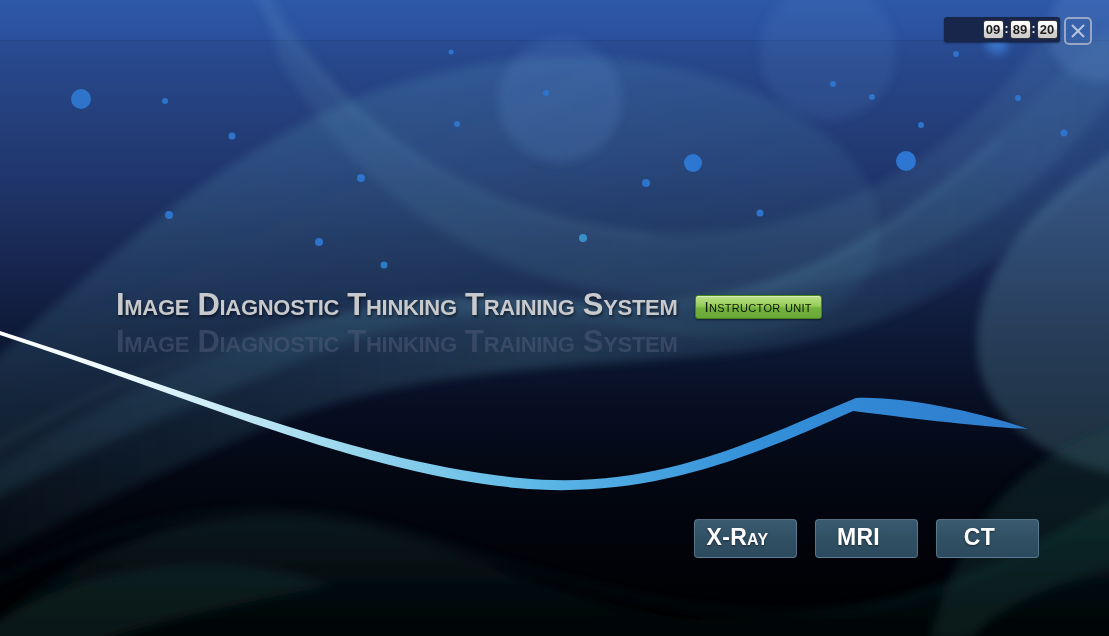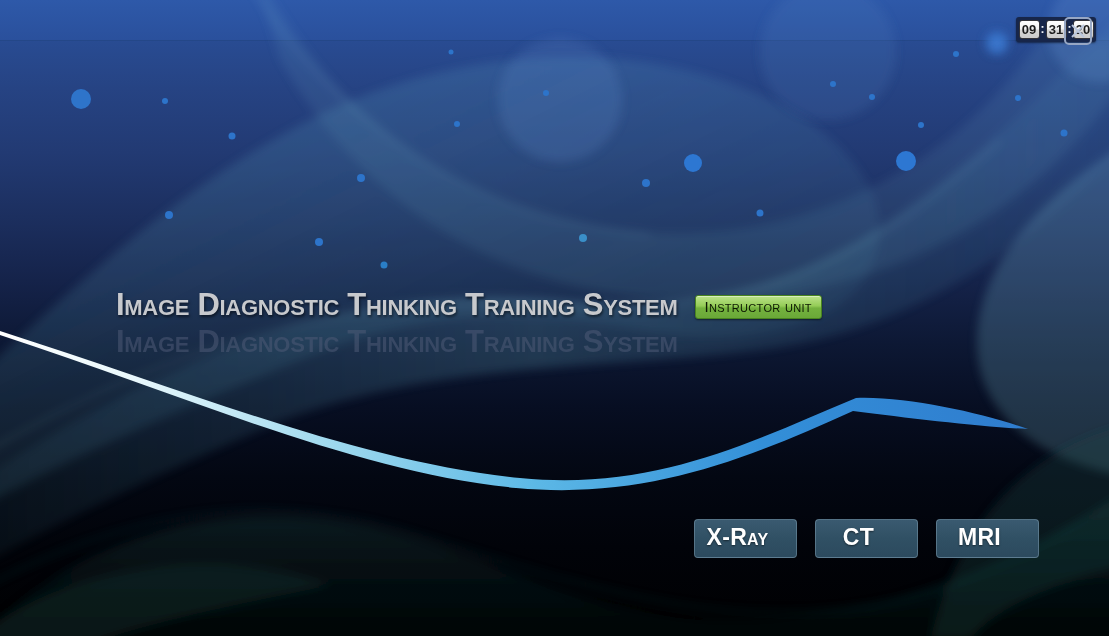--- a/index.html
+++ b/index.html
@@ -14,24 +14,25 @@
   
   #topband{
     position:absolute;left:0;top:0;width:1109px;height:40px;
     background:linear-gradient(180deg,#2e59a9,#2a509c);
     border-bottom:1px solid rgba(8,18,40,.25);
   }
   #bgart{position:absolute;left:0;top:0;width:1109px;height:636px;}
 
   
   #clock{
-    position:absolute;left:1016px;top:17px;width:80px;height:25px;
+    position:absolute;left:944px;top:17px;width:80px;height:25px;
     background:#17264a;border-radius:3px;
     display:flex;align-items:center;justify-content:center;gap:1px;
     box-shadow:0 1px 2px rgba(0,0,0,.5);
+    padding-left:36px;
   }
   .clock-seg{
     width:21px;height:19px;border-radius:3px;
     background:linear-gradient(180deg,#ffffff 0%,#f2f2f2 45%,#d6d6d6 55%,#cccccc 100%);
     border:1px solid #34343a;
     color:#1c1c1c;font-size:13px;font-weight:bold;
     display:flex;align-items:center;justify-content:center;
     box-sizing:border-box;letter-spacing:0;
   }
   .clock-colon{color:#f2f4f8;font-size:12px;font-weight:bold;line-height:1;margin-top:-1px;}
@@ -167,37 +168,37 @@
       <circle cx="956" cy="54" r="3"></circle>
       <circle cx="906" cy="161" r="10" fill="#2d77d2"></circle>
       <circle cx="1018" cy="98" r="3"></circle>
       <circle cx="1064" cy="133" r="3.5"></circle>
     </g>
   </svg>
 
   <div id="clock">
     <span class="clock-seg">09</span>
     <span class="clock-colon">:</span>
-    <span class="clock-seg">31</span>
+    <span class="clock-seg">89</span>
     <span class="clock-colon">:</span>
     <span class="clock-seg">20</span>
   </div>
 
   <button id="close-btn" title="Close">
     <svg width="16" height="16" viewBox="0 0 16 16">
       <line x1="2" y1="2" x2="14" y2="14" stroke="#bac7dd" stroke-width="2"></line>
       <line x1="14" y1="2" x2="2" y2="14" stroke="#bac7dd" stroke-width="2"></line>
     </svg>
   </button>
 
   <div id="title-row">
     <span id="main-title">Image Diagnostic Thinking Training System</span>
     <span id="title-badge">Instructor unit</span>
   </div>
   <div id="title-reflection">Image Diagnostic Thinking Training System</div>
 
   <div id="modality-row">
     <button class="modality-btn smallcaps">X-Ray</button>
+    <button class="modality-btn">MRI</button>
     <button class="modality-btn">CT</button>
-    <button class="modality-btn">MRI</button>
   </div>
 
 </div>
 
 </body></html>

